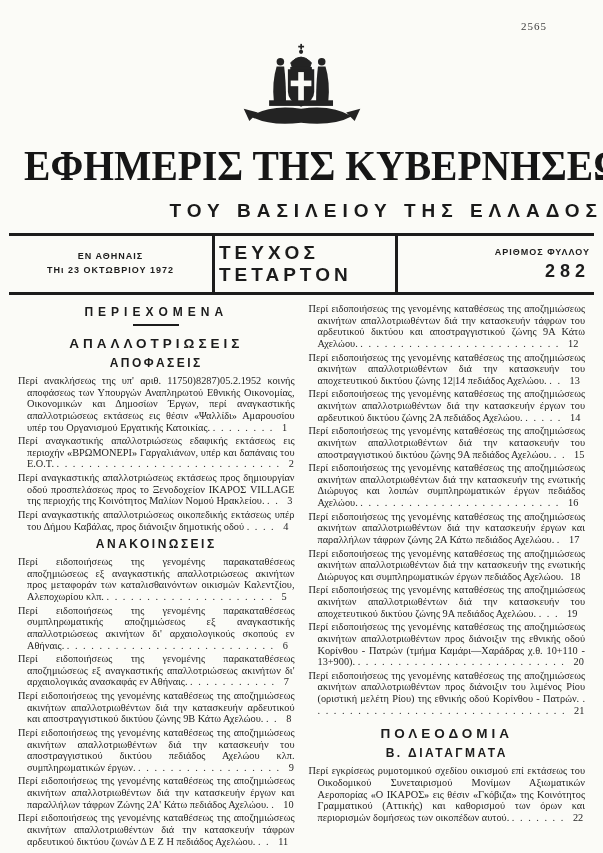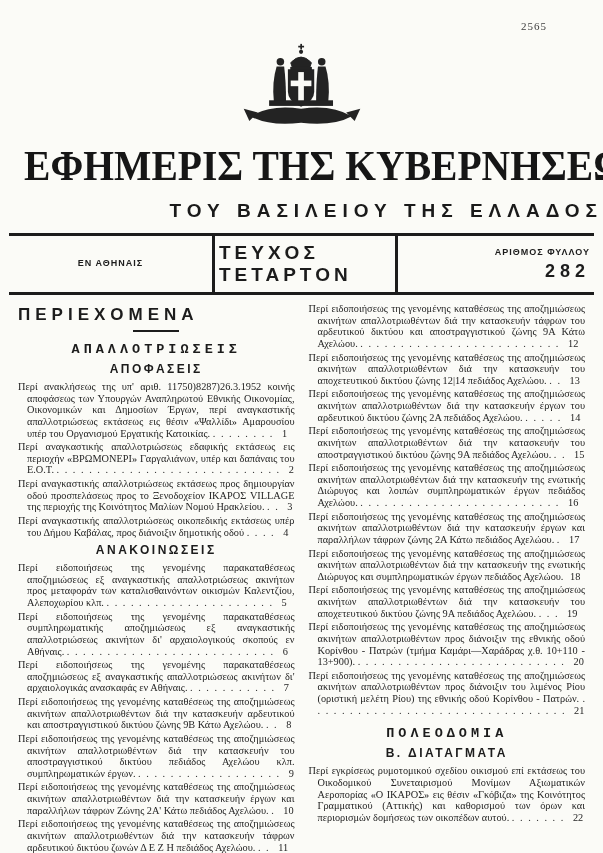--- a/index.html
+++ b/index.html
@@ -32,29 +32,29 @@
   .cell { display:flex; flex-direction:column; justify-content:center; padding:6px 4px; }
   .cell-left  { flex:0 0 195px; text-align:center; border-right:3px solid #1c1c1c; }
   .cell-center{ flex:1; text-align:left; }
   .cell-right { flex:0 0 188px; text-align:right; border-left:3px solid #1c1c1c; }
   .small-caps-line { font-size:9px; font-weight:bold; letter-spacing:1px; line-height:1.55; }
   .volume-title { font-size:19px; font-weight:bold; letter-spacing:4px; }
   .issue-number { font-size:18px; font-weight:bold; letter-spacing:5px; margin-top:2px; }
   .contents { display:flex; gap:14px; padding:8px 18px 0 18px; }
   .col { flex:1; min-width:0; }
   .toc-heading {
-    font-family:"Liberation Sans", sans-serif;
-    font-weight:bold; font-size:17px; letter-spacing:5px; margin-top:2px;
+    text-align:center; font-family:"Liberation Sans", sans-serif;
+    font-weight:bold; font-size:12px; letter-spacing:5px; margin-top:2px;
   }
   .toc-heading::after {
     content:""; display:block; width:46px; margin:5px auto 7px auto;
     border-top:2px solid #1c1c1c;
   }
   .section {
-    text-align:center; font-family:Liberation Mono, monospace;
+    text-align:center; font-family:Liberation Sans, sans-serif;
     font-weight:bold; font-size:13.5px; letter-spacing:4px; margin:10px 0 5px 0;
   }
   .subsection {
     text-align:center; font-family:Liberation Sans, sans-serif;
     font-weight:bold; font-size:12px; letter-spacing:2.5px; margin:5px 0 5px 0;
   }
   .entry {
     font-size:10.3px; line-height:1.13; text-align:justify;
     padding-left:9px; text-indent:-9px; margin-bottom:2px; color:#242424;
   }
@@ -103,36 +103,37 @@
   </div>
 
   <div class="masthead-title">ΕΦΗΜΕΡΙΣ ΤΗΣ ΚΥΒΕΡΝΗΣΕΩΣ</div>
   <div class="masthead-subtitle">ΤΟΥ ΒΑΣΙΛΕΙΟΥ ΤΗΣ ΕΛΛΑΔΟΣ</div>
 
   <div class="rule-thick"></div>
 
   <div class="issue-bar">
     <div class="cell cell-left">
       <div class="small-caps-line">ΕΝ ΑΘΗΝΑΙΣ</div>
+      <div class="small-caps-line">ΤΗι 23 ΟΚΤΩΒΡΙΟΥ 1972</div>
     </div>
     <div class="cell cell-center">
       <div class="volume-title">ΤΕΥΧΟΣ ΤΕΤΑΡΤΟΝ</div>
     </div>
     <div class="cell cell-right">
       <div class="small-caps-line">ΑΡΙΘΜΟΣ ΦΥΛΛΟΥ</div>
       <div class="issue-number">282</div>
     </div>
   </div>
 
   <div class="contents">
     <div class="col" id="col-left">
       <div class="toc-heading">ΠΕΡΙΕΧΟΜΕΝΑ</div>
     <div class="section">ΑΠΑΛΛΟΤΡΙΩΣΕΙΣ</div>
         <div class="subsection">ΑΠΟΦΑΣΕΙΣ</div>
-        <div class="entry"><span>Περί ανακλήσεως της υπ' αριθ. 11750)8287)26.3.1952 κοινής αποφάσεως των Υπουργών Αναπληρωτού Εθνικής Οικονομίας, Οικονομικών και Δημοσίων Έργων, περί αναγκαστικής απαλλοτριώσεως εκτάσεως εις θέσιν «Ψαλλίδι» Αμαρουσίου υπέρ του Οργανισμού Εργατικής Κατοικίας. </span><span class="dots">. . . . . . . . </span><span class="pg">1</span></div>
+        <div class="entry"><span>Περί ανακλήσεως της υπ' αριθ. 11750)8287)05.2.1952 κοινής αποφάσεως των Υπουργών Αναπληρωτού Εθνικής Οικονομίας, Οικονομικών και Δημοσίων Έργων, περί αναγκαστικής απαλλοτριώσεως εκτάσεως εις θέσιν «Ψαλλίδι» Αμαρουσίου υπέρ του Οργανισμού Εργατικής Κατοικίας. </span><span class="dots">. . . . . . . . </span><span class="pg">1</span></div>
         <div class="entry"><span>Περί αναγκαστικής απαλλοτριώσεως εδαφικής εκτάσεως εις περιοχήν «ΒΡΩΜΟΝΕΡΙ» Γαργαλιάνων, υπέρ και δαπάναις του Ε.Ο.Τ. </span><span class="dots">. . . . . . . . . . . . . . . . . . . . . . . . . . . . </span><span class="pg">2</span></div>
         <div class="entry"><span>Περί αναγκαστικής απαλλοτριώσεως εκτάσεως προς δημιουργίαν οδού προσπελάσεως προς το Ξενοδοχείον ΙΚΑΡΟΣ VILLAGE της περιοχής της Κοινότητος Μαλίων Νομού Ηρακλείου. </span><span class="dots">. . </span><span class="pg">3</span></div>
         <div class="entry"><span>Περί αναγκαστικής απαλλοτριώσεως οικοπεδικής εκτάσεως υπέρ του Δήμου Καβάλας, προς διάνοιξιν δημοτικής οδού </span><span class="dots">. . . . </span><span class="pg">4</span></div>
         <div class="subsection">ΑΝΑΚΟΙΝΩΣΕΙΣ</div>
         <div class="entry"><span>Περί ειδοποιήσεως της γενομένης παρακαταθέσεως αποζημιώσεως εξ αναγκαστικής απαλλοτριώσεως ακινήτων προς μεταφοράν των καταλισθαινόντων οικισμών Καλεντζίου, Αλεποχωρίου κλπ. </span><span class="dots">. . . . . . . . . . . . . . . . . . . . . </span><span class="pg">5</span></div>
         <div class="entry"><span>Περί ειδοποιήσεως της γενομένης παρακαταθέσεως συμπληρωματικής αποζημιώσεως εξ αναγκαστικής απαλλοτριώσεως ακινήτων δι' αρχαιολογικούς σκοπούς εν Αθήναις. </span><span class="dots">. . . . . . . . . . . . . . . . . . . . . . . . . . </span><span class="pg">6</span></div>
         <div class="entry"><span>Περί ειδοποιήσεως της γενομένης παρακαταθέσεως αποζημιώσεως εξ αναγκαστικής απαλλοτριώσεως ακινήτων δι' αρχαιολογικάς ανασκαφάς εν Αθήναις. </span><span class="dots">. . . . . . . . . . . </span><span class="pg">7</span></div>
         <div class="entry"><span>Περί ειδοποιήσεως της γενομένης καταθέσεως της αποζημιώσεως ακινήτων απαλλοτριωθέντων διά την κατασκευήν αρδευτικού και αποστραγγιστικού δικτύου ζώνης 9Β Κάτω Αχελώου. </span><span class="dots">. . </span><span class="pg">8</span></div>
         <div class="entry"><span>Περί ειδοποιήσεως της γενομένης καταθέσεως της αποζημιώσεως ακινήτων απαλλοτριωθέντων διά την κατασκευήν του αποστραγγιστικού δικτύου πεδιάδος Αχελώου κλπ. συμπληρωματικών έργων. </span><span class="dots">. . . . . . . . . . . . . . . . . . </span><span class="pg">9</span></div>
         <div class="entry"><span>Περί ειδοποιήσεως της γενομένης καταθέσεως της αποζημιώσεως ακινήτων απαλλοτριωθέντων διά την κατασκευήν έργων και παραλλήλων τάφρων Ζώνης 2Α' Κάτω πεδιάδος Αχελώου. </span><span class="dots">. </span><span class="pg">10</span></div>

